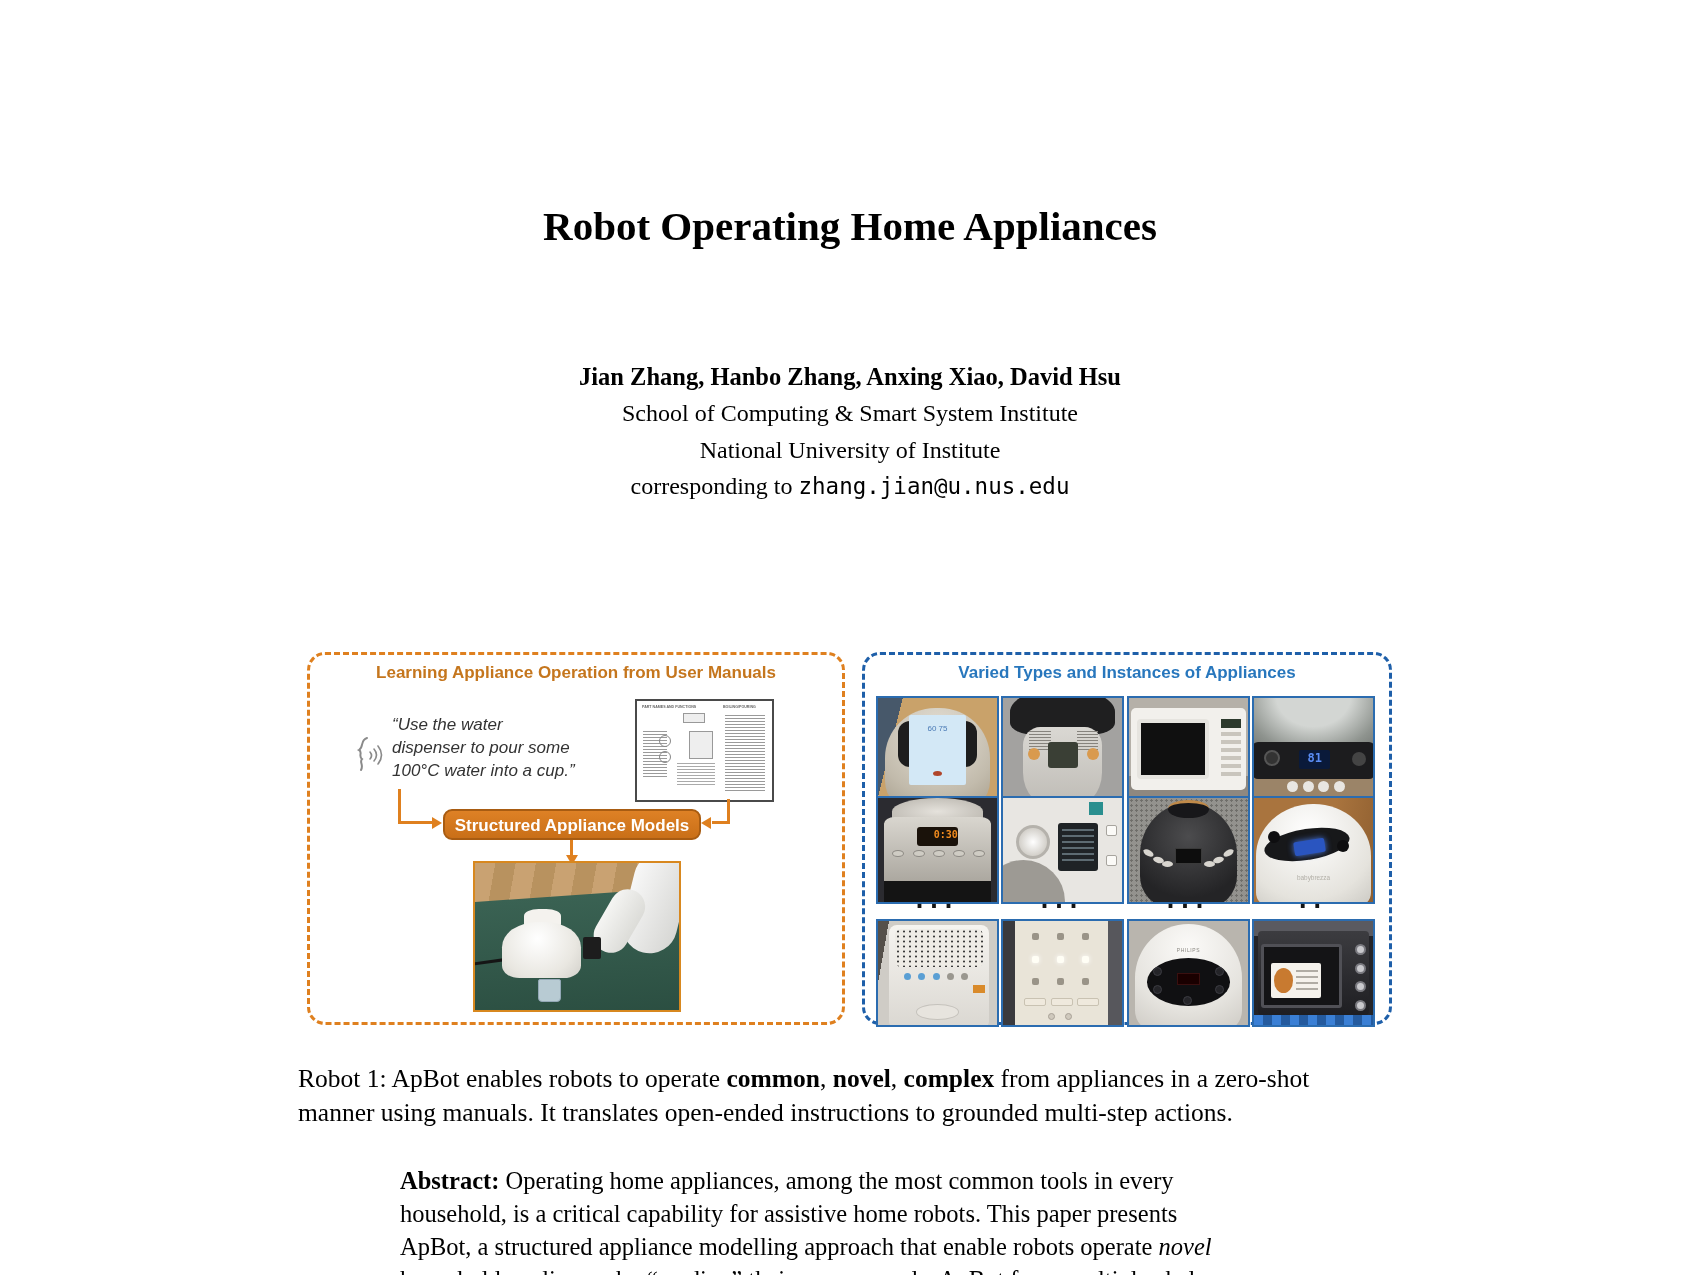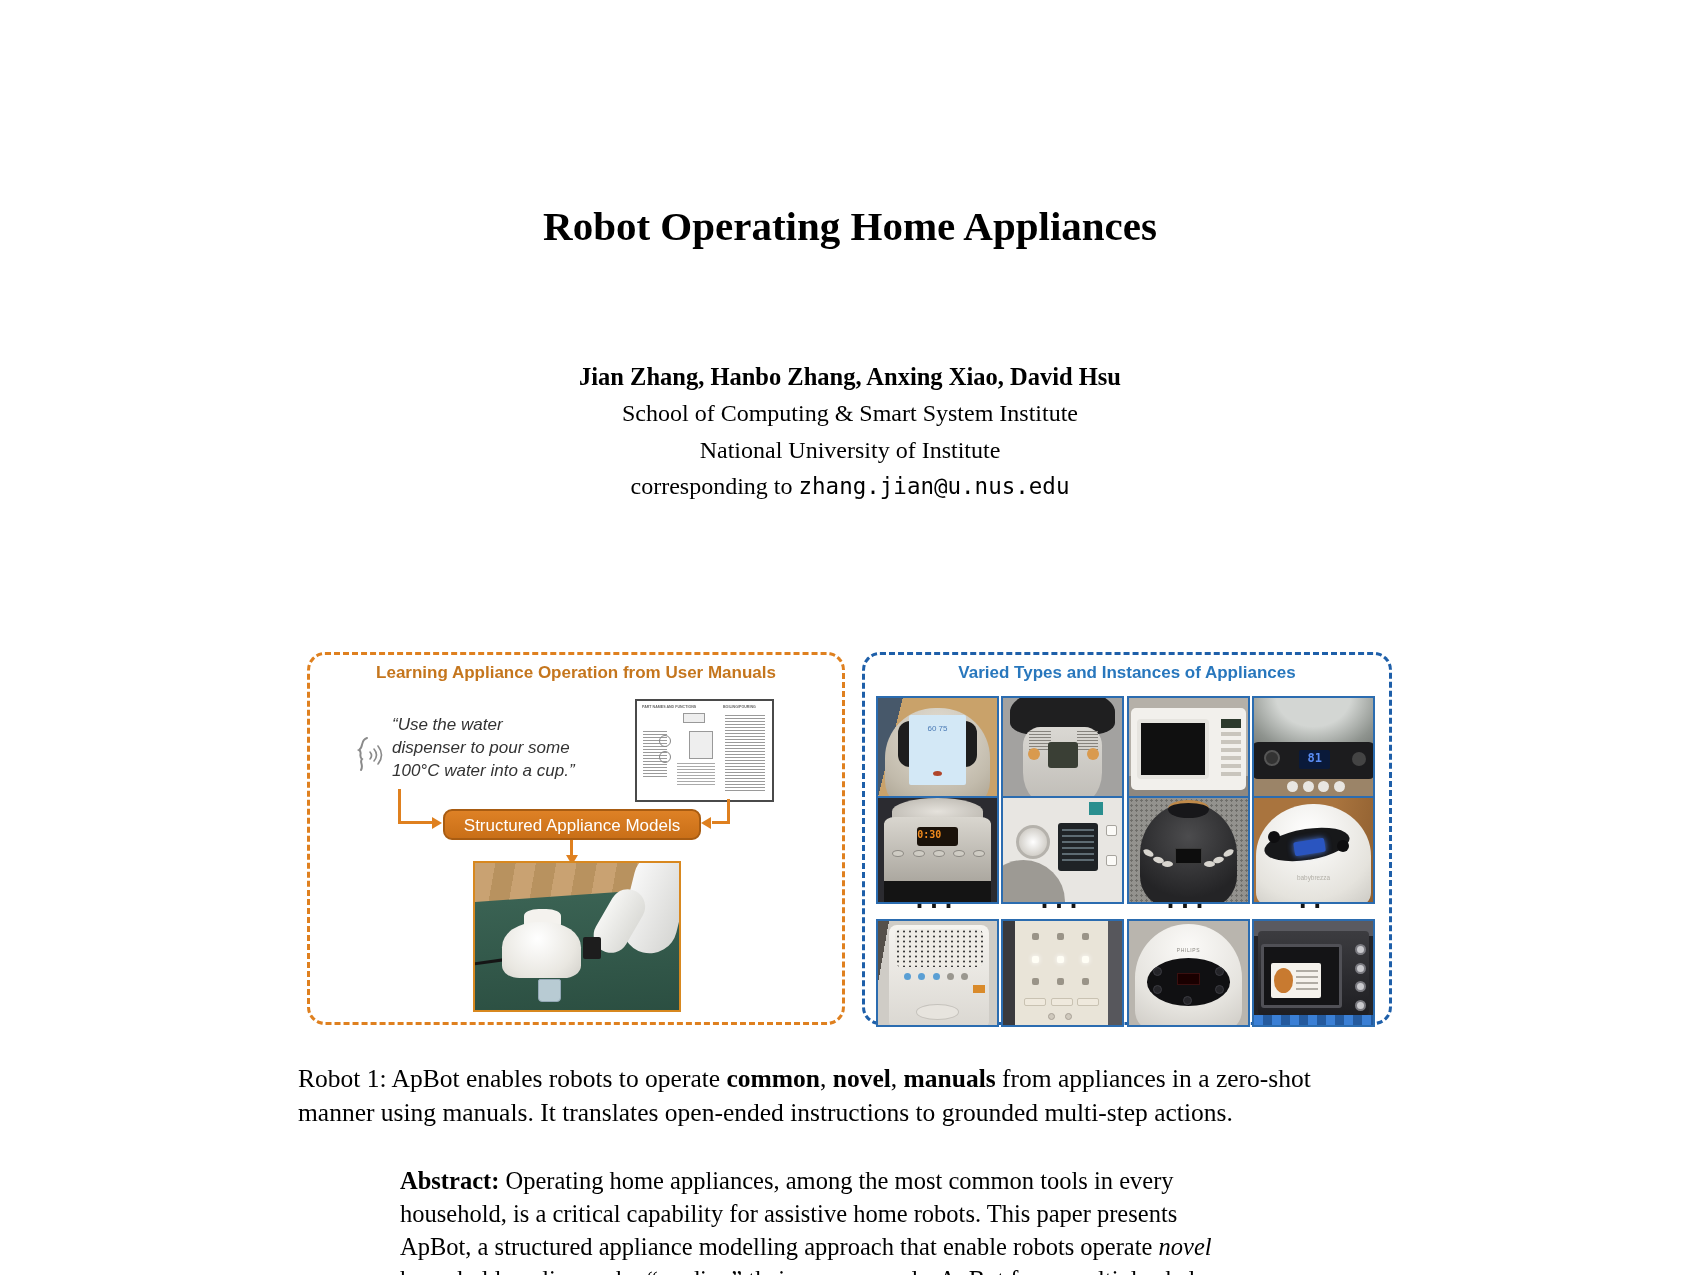--- a/index.html
+++ b/index.html
@@ -56,21 +56,21 @@
   #al-head{left:432px;top:816.5px;border-top:6px solid transparent;border-bottom:6px solid transparent;border-left:10px solid #DF801F;}
   #ar-v{left:727px;top:799px;width:3px;height:25px;}
   #ar-h{left:712px;top:821px;width:18px;height:3px;}
   #ar-head{left:701px;top:816.5px;border-top:6px solid transparent;border-bottom:6px solid transparent;border-right:10px solid #DF801F;}
   #ad-v{left:570px;top:840px;width:3px;height:17px;}
   #ad-head{left:565.5px;top:855px;border-left:6px solid transparent;border-right:6px solid transparent;border-top:10px solid #DF801F;}
 
   
   #model-btn{position:absolute;left:443px;top:809px;width:258px;height:31px;
              background:linear-gradient(#DE8125,#C96F18);border:2px solid #A85C12;border-radius:9px;
-             color:#fff;font-family:"Liberation Sans",sans-serif;font-weight:normal;font-size:17px;
+             color:#fff;font-family:"Liberation Sans",sans-serif;font-weight:bold;font-size:17px;
              text-align:center;line-height:29px;box-sizing:border-box;}
 
   
   #robot-photo{position:absolute;left:473px;top:861px;width:208px;height:151px;
                border:2.5px solid #D8881F;box-sizing:border-box;overflow:hidden;background:#c59c6b;}
   #rp-wood{position:absolute;left:0;top:0;width:100%;height:30%;
            background:repeating-linear-gradient(100deg,#c9a272 0 20px,#b8925f 20px 40px);}
   #rp-cloth{position:absolute;left:-10%;top:22%;width:120%;height:90%;
             background:linear-gradient(#3a6253,#2a4d40);transform:rotate(-4deg);}
   #rp-arm-upper{position:absolute;right:-2%;top:-8%;width:27%;height:70%;border-radius:40px;
@@ -132,21 +132,21 @@
   #wt-b1{left:28%;top:80%;} #wt-b2{left:41%;top:80%;} #wt-b3{left:54%;top:80%;} #wt-b4{left:67%;top:80%;}
   #wt-b5{right:6%;top:52%;width:14px;height:14px;background:#444;}
   
   #cell-dp{background:#2b2b30;}
   #dp-top{left:12%;top:0;width:76%;height:26%;border-radius:50% 50% 10% 10%;
           background:radial-gradient(#e5e2dc,#b6b2aa);}
   #dp-body{left:5%;top:18%;width:90%;height:66%;border-radius:10% 10% 6% 6%;
            background:linear-gradient(#d9d6cf,#a9a59d);}
   #dp-screen{left:33%;top:28%;width:34%;height:18%;background:#1a120a;border-radius:3px;
              color:#f08a1e;font-family:"DejaVu Sans Mono",monospace;font-weight:bold;font-size:10px;
-             text-align:left;line-height:16px;}
+             text-align:right;line-height:16px;}
   .dp-btn{width:12px;height:7px;background:#cfccc4;border-radius:50%;border:1px solid #8d8a84;}
   #dp-k1{left:12%;top:50%;} #dp-k2{left:29%;top:50%;} #dp-k3{left:46%;top:50%;} #dp-k4{left:63%;top:50%;} #dp-k5{left:80%;top:50%;}
   #dp-band{left:5%;bottom:0;width:90%;height:20%;background:#141414;}
   
   #cell-wf{background:#e8e6e2;}
   #wf-shadow{left:-18%;bottom:-40%;width:70%;height:80%;border-radius:50%;background:#9d9a94;}
   #wf-dial{left:11%;top:26%;width:34px;height:34px;border-radius:50%;
            background:radial-gradient(#ffffff,#d3d0ca 70%);border:3px solid #b5b2ac;}
   #wf-display{left:46%;top:24%;width:34%;height:46%;background:#1f2326;border-radius:3px;
               overflow:hidden;}
@@ -413,17 +413,17 @@
     <div id="to-body" class="abs"></div>
     <div id="to-door" class="abs"></div>
     <div id="to-card" class="abs"></div>
     <div id="to-n1" class="abs to-knob"></div>
     <div id="to-n2" class="abs to-knob"></div>
     <div id="to-n3" class="abs to-knob"></div>
     <div id="to-n4" class="abs to-knob"></div>
     <div id="to-base" class="abs"></div>
   </div>
 
-  <div id="caption"><span class="nw"><span>Robot 1: ApBot enables robots to operate </span><b>common</b><span>, </span><b>novel</b><span>, </span><b>manuals</b><span> from appliances in a zero-shot</span></span><br><span class="nw">manner using manuals. It translates open-ended instructions to grounded multi-step actions.</span></div>
+  <div id="caption"><span class="nw"><span>Robot 1: ApBot enables robots to operate </span><b>common</b><span>, </span><b>novel</b><span>, </span><b>complex</b><span> from appliances in a zero-shot</span></span><br><span class="nw">manner using manuals. It translates open-ended instructions to grounded multi-step actions.</span></div>
 
   <div id="abstract"><span class="nw"><b>Abstract:</b><span>  Operating home appliances, among the most common tools in every</span></span><br><span class="nw">household, is a critical capability for assistive home robots.  This paper presents</span><br><span class="nw"><span>ApBot, a structured appliance modelling approach that enable robots operate </span><i>novel</i></span><br><span class="nw">household appliances by “reading” their user manuals.  ApBot faces multiple chal-</span></div>
 
 </div>
 
 </body></html>

